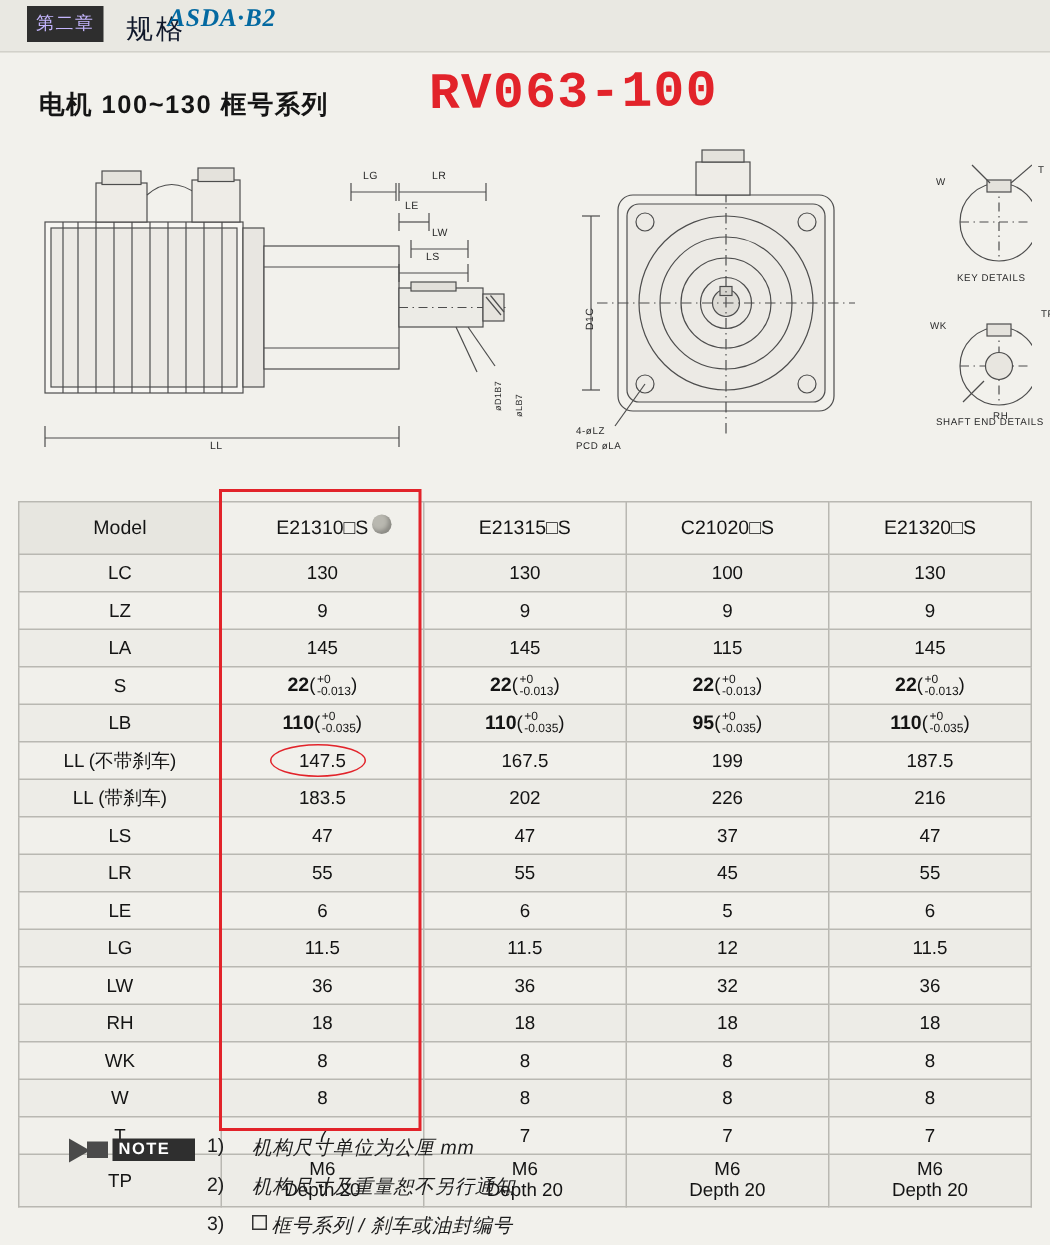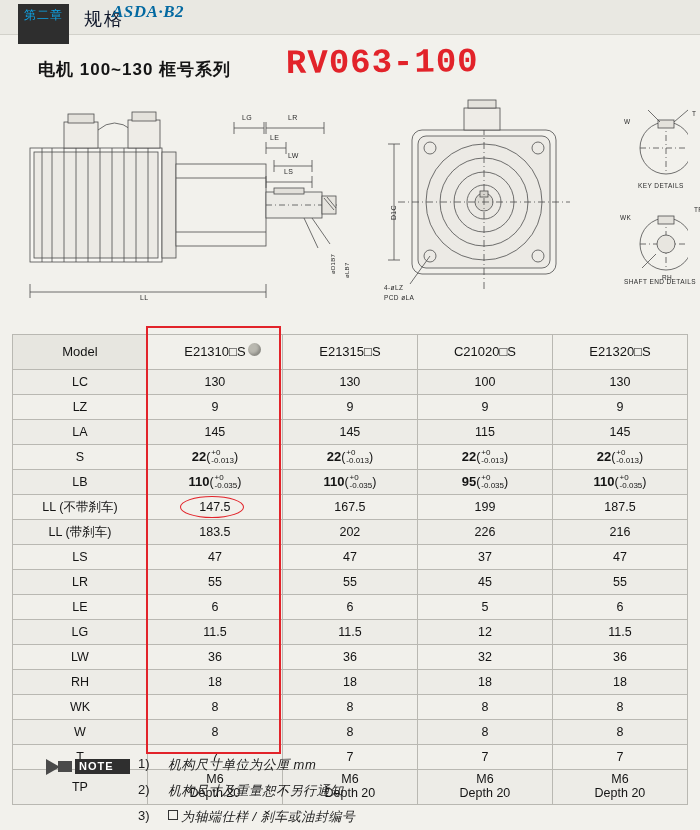--- a/index.html
+++ b/index.html
@@ -20,23 +20,23 @@
     position: absolute;
     left: 0; top: 0;
     width: 700px; height: 34px;
     background: #e9e8e2;
     border-bottom: 1px solid #d2d1ca;
   }
   .chapter-tag {
     position: absolute;
     left: 18px; top: 4px;
     background: #2e2e2e;
-    color: #0ea5e9;
+    color: #c4b5fd;
     font-size: 12px;
-    padding: 3px 6px 20px 6px;
+    padding: 3px 6px 4px 6px;
     letter-spacing: 1px;
   }
   .chapter-sub {
     position: absolute;
     left: 84px; top: 7px;
     font-size: 18px;
     color: #0f172a;
     letter-spacing: 2px;
   }
   .brand {
@@ -50,21 +50,20 @@
     letter-spacing: 0.5px;
   }
   
   .series-title {
     position: absolute;
     left: 26px; top: 58px;
     font-size: 17px;
     font-weight: bold;
     letter-spacing: 1px;
     color: #151515;
-    margin-left: 12px;
   }
   .stamp {
     position: absolute;
     left: 286px; top: 44px;
     font-family: "Liberation Mono", monospace;
     font-size: 34px;
     font-weight: bold;
     color: #e2232a;
     letter-spacing: 1px;
     transform: rotate(-0.6deg);
@@ -522,15 +521,15 @@
   <div class="note-row" style="height:26px;">
     <span class="note-num">1)</span>
     <span class="note-txt">机构尺寸单位为公厘 mm</span>
   </div>
   <div class="note-row" style="height:26px;">
     <span class="note-num">2)</span>
     <span class="note-txt">机构尺寸及重量恕不另行通知</span>
   </div>
   <div class="note-row" style="height:26px;">
     <span class="note-num">3)</span>
-    <span class="note-txt"><span class="sq"></span><span>为轴端仕样 / 刹车或油封编号</span></span>
+    <span class="note-txt"><span class="sq"></span><span>框号系列 / 刹车或油封编号</span></span>
   </div>
 </div>
 
 </body></html>

